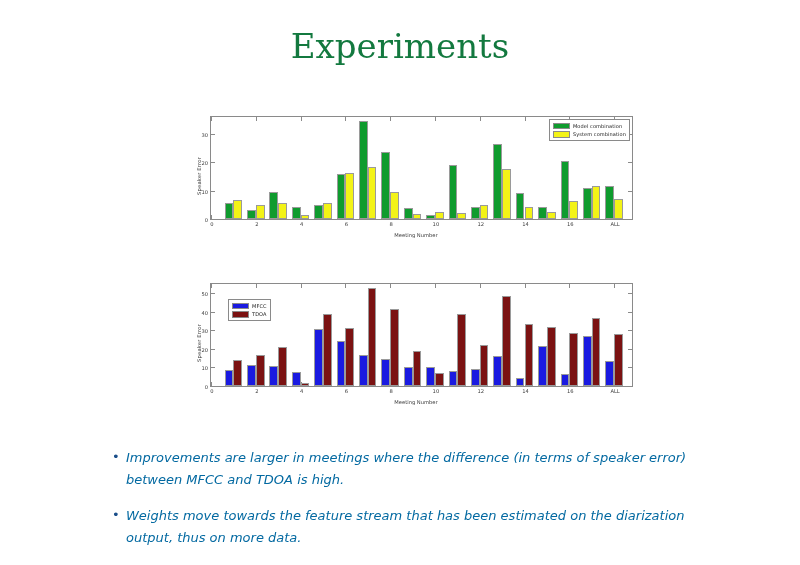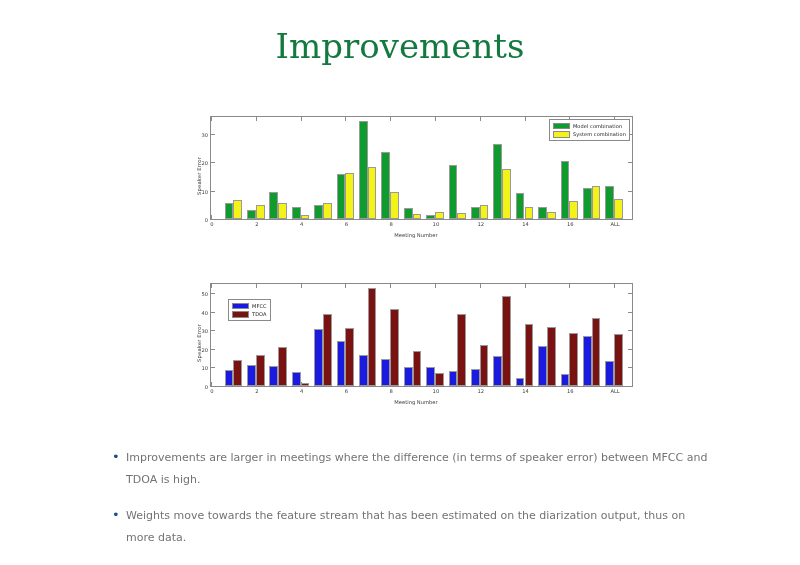--- a/index.html
+++ b/index.html
@@ -183,30 +183,31 @@
   }
   .bullet-dot {
     color: #1b4f8a;
     font-size: 13px;
     line-height: 20px;
     width: 14px;
     flex: none;
     text-align: left;
   }
   .bullet-text {
-    font-size: 11px;
+    font-size: 13px;
     line-height: 22px;
-    color: #737373;
+    color: #0369a1;
     flex: 1;
+    font-style: italic;
   }
 </style>
 </head>
 <body>
 
-<div class="slide-title">Improvements</div>
+<div class="slide-title">Experiments</div>
 
 <div class="figure" id="figure-1">
   <div class="plot-wrap">
     <div class="ylabel">Speaker Error</div>
     <div class="axes" id="axes-1">
         <div class="ytick" style="top: 102px;">
           <span class="ytick-label">0</span>
         </div>
         <div class="ytick-r" style="top: 102px;"></div>
         <div class="ytick" style="top: 73.6667px;">

